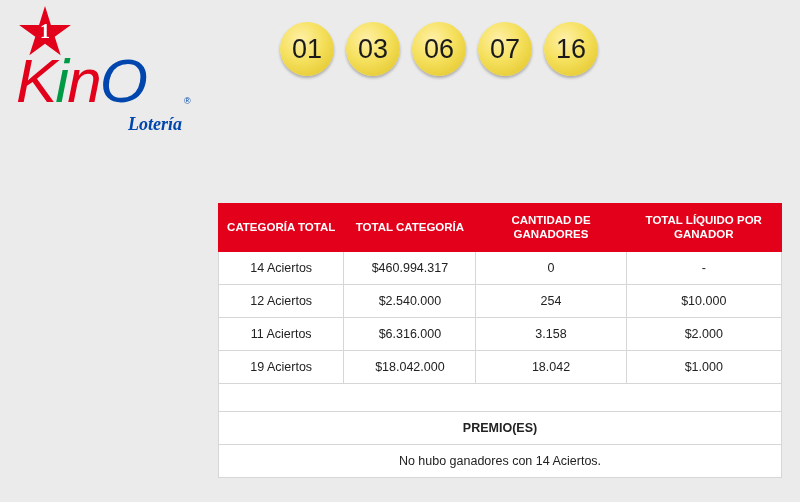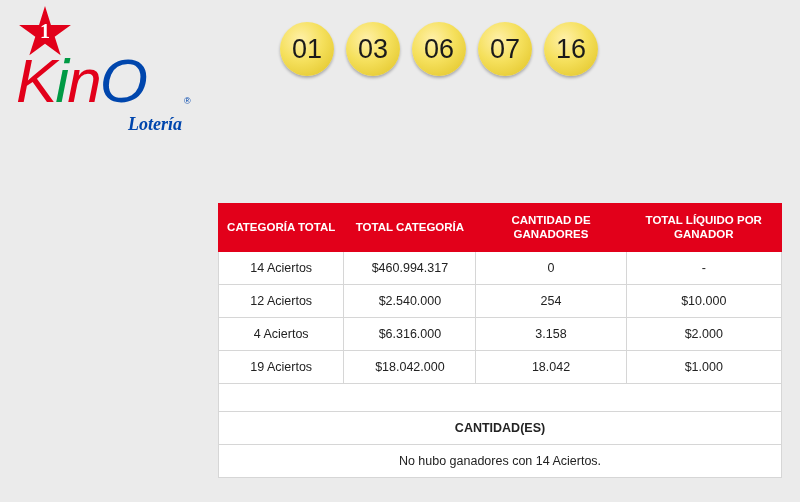--- a/index.html
+++ b/index.html
@@ -214,34 +214,34 @@
       <td>0</td>
       <td>-</td>
     </tr>
     <tr>
       <td class="cat">12 Aciertos</td>
       <td>$2.540.000</td>
       <td>254</td>
       <td>$10.000</td>
     </tr>
     <tr>
-      <td class="cat">4 Aciertos</td>
+      <td class="cat">11 Aciertos</td>
       <td>$6.316.000</td>
       <td>3.158</td>
       <td>$2.000</td>
     </tr>
     <tr>
       <td class="cat">19 Aciertos</td>
       <td>$18.042.000</td>
       <td>18.042</td>
       <td>$1.000</td>
     </tr>
     <tr class="spacer-row">
       <td colspan="4"></td>
     </tr>
     <tr class="winner-head">
-      <td colspan="4">CANTIDAD(ES)</td>
+      <td colspan="4">PREMIO(ES)</td>
     </tr>
     <tr class="winner-body">
       <td colspan="4">No hubo ganadores con 14 Aciertos.</td>
     </tr>
   </tbody>
 </table>
 
 </body></html>

